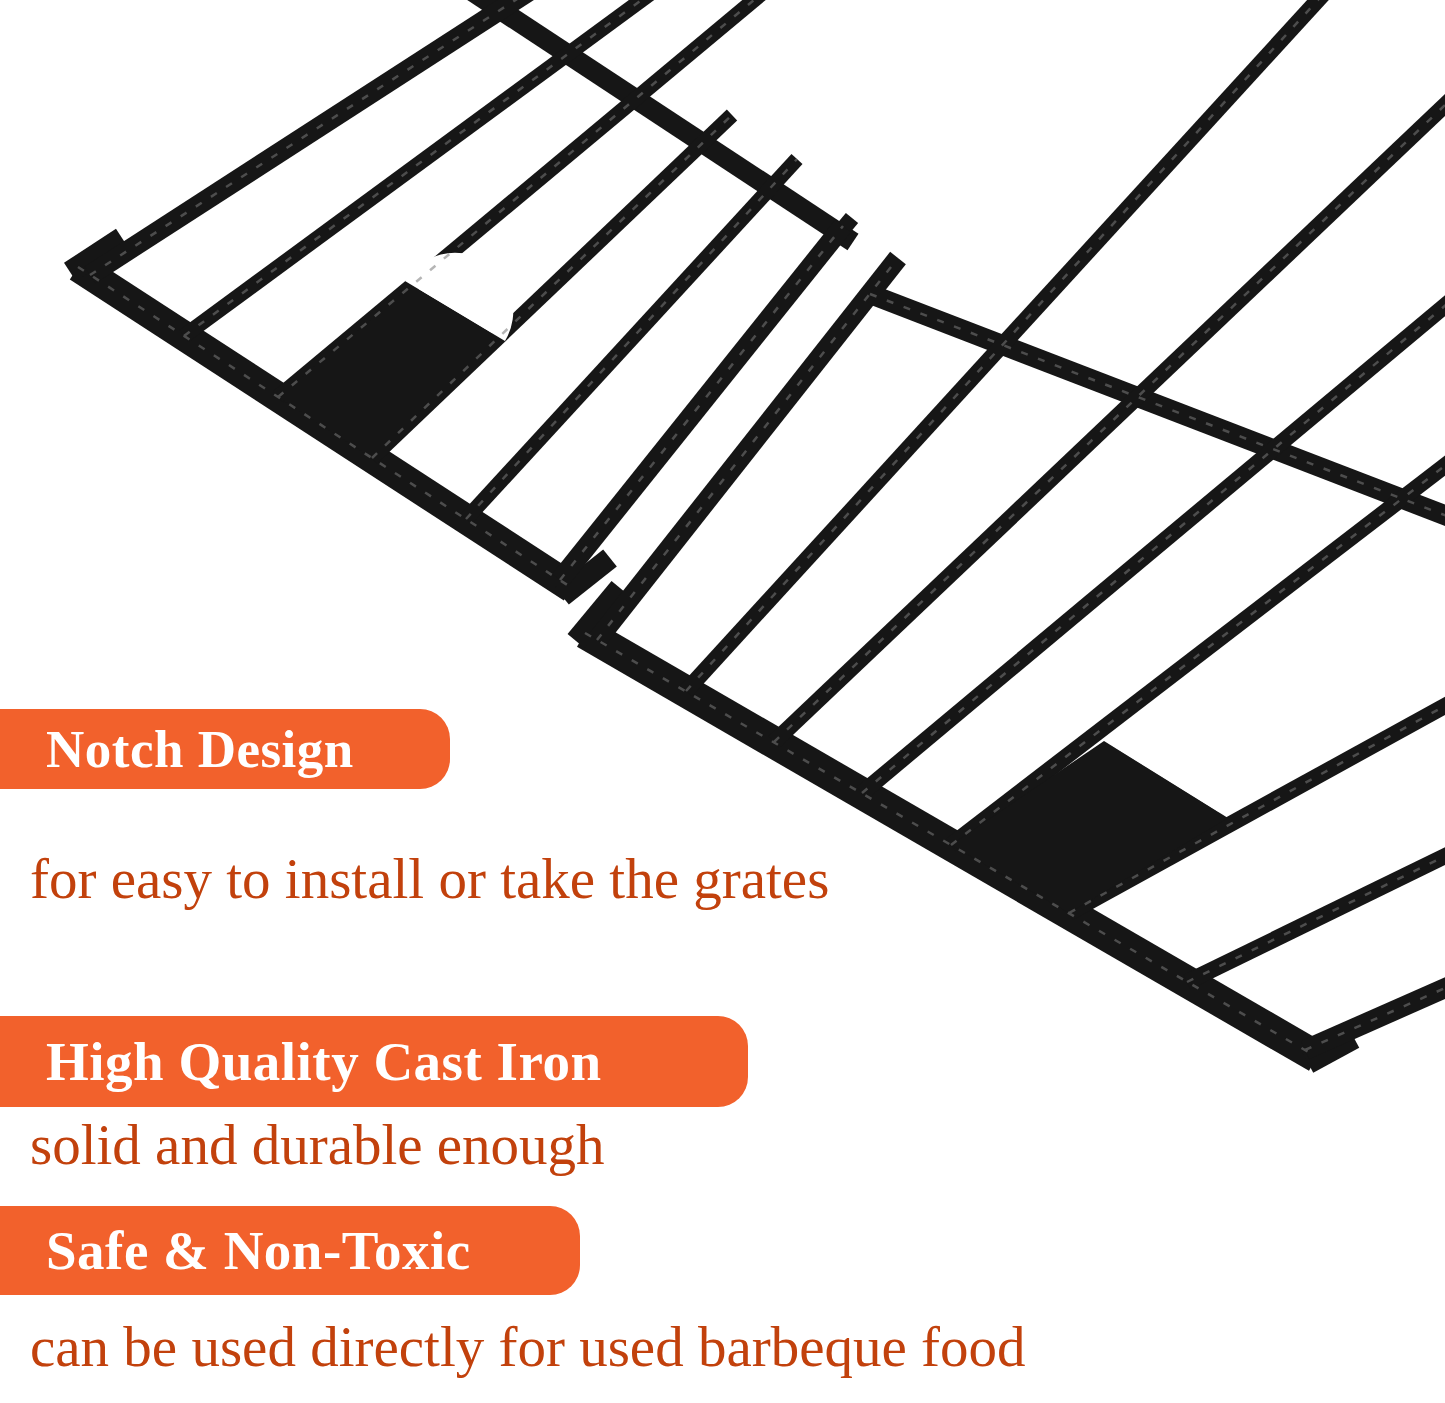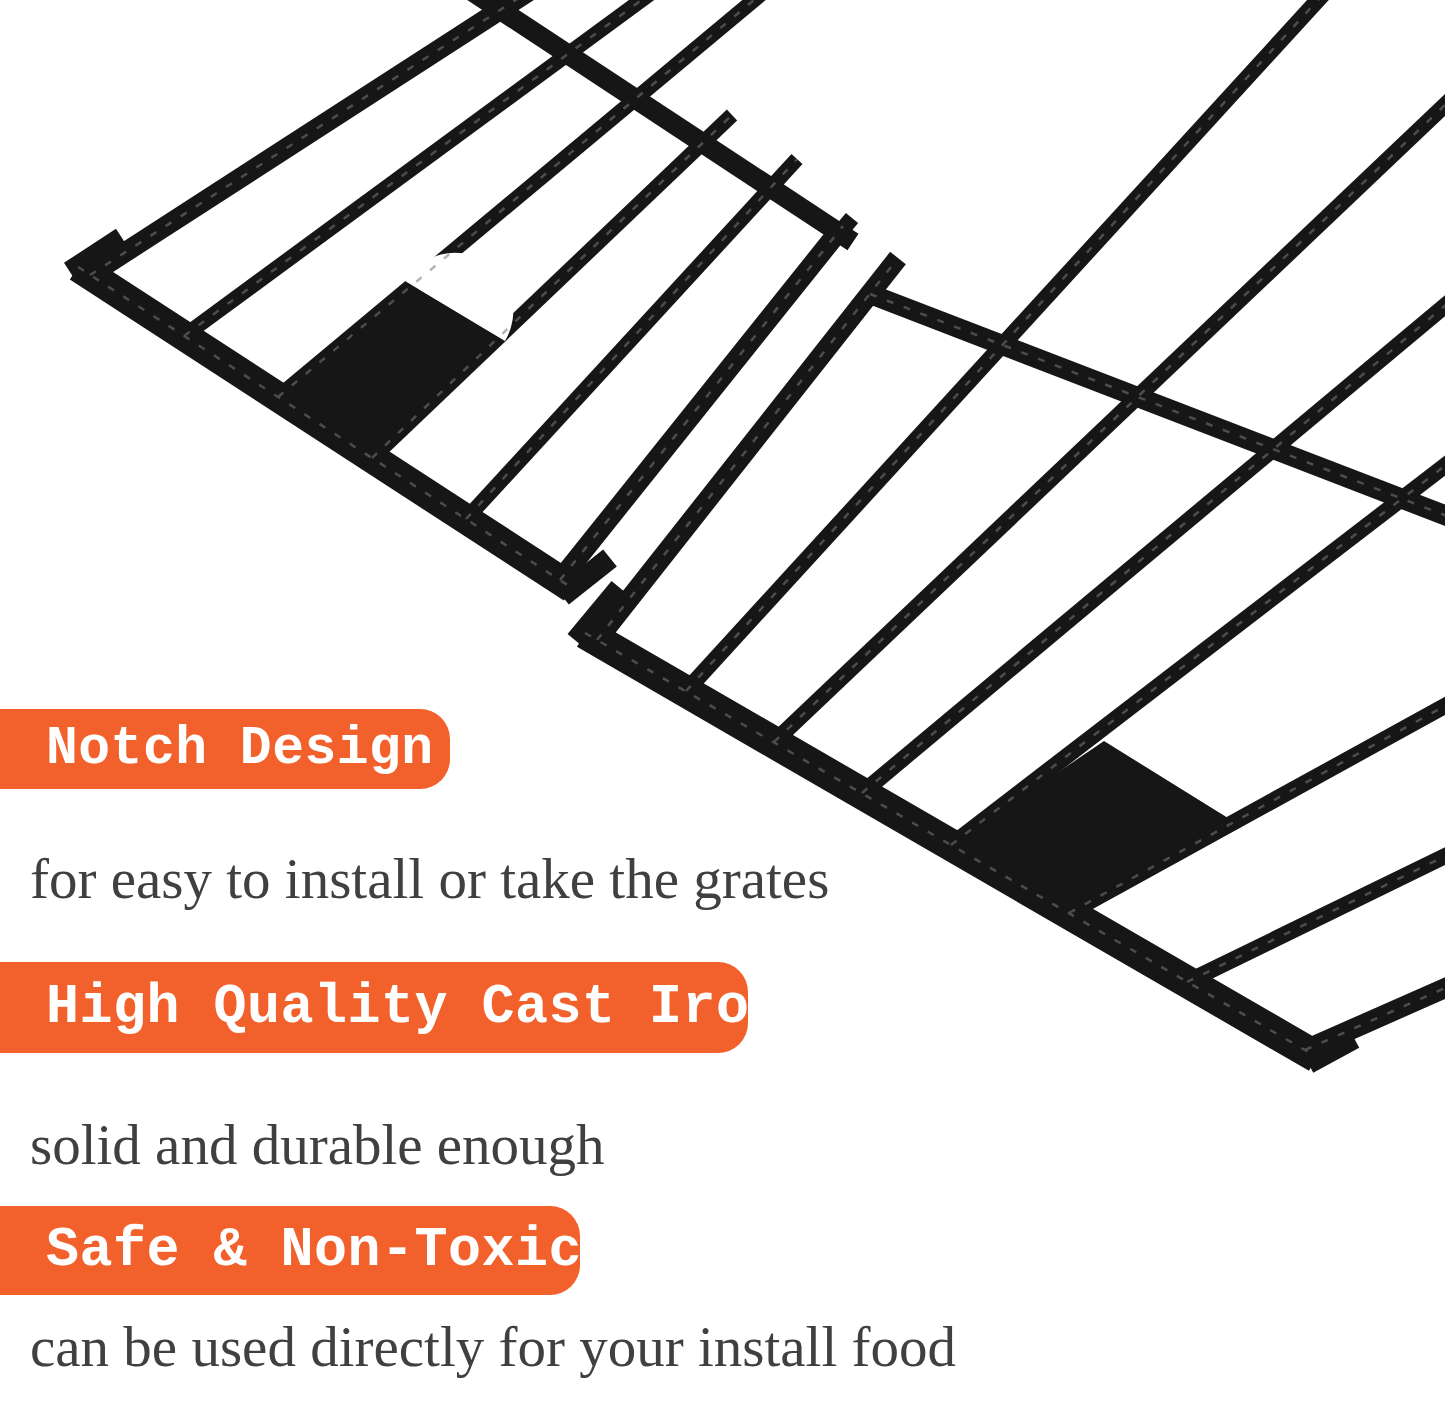--- a/index.html
+++ b/index.html
@@ -4,30 +4,30 @@
 <style>
   html,body { margin:0; padding:0; background:#ffffff; }
   .canvas {
     position:relative; width:1445px; height:1403px;
     background:#ffffff; overflow:hidden;
     font-family:"Liberation Sans", sans-serif;
   }
   .photo-wrap { position:absolute; left:0; top:0; width:1445px; height:1403px; }
   .feature-badge {
     position:absolute; left:0; background:#F2612C; color:#ffffff;
-    font-family:Liberation Mono, monospace; font-weight:bold;
+    font-family:Liberation Serif, serif; font-weight:bold;
     border-radius:0 30px 30px 0;
     display:flex; align-items:center; padding-left:46px; box-sizing:border-box;
     letter-spacing:0.5px; white-space:nowrap;
   }
   .badge-1 { top:709px; width:450px; height:80px; font-size:53px; }
-  .badge-2 { top:962px; width:748px; height:91px; font-size:55px; }
+  .badge-2 { top:1016px; width:748px; height:91px; font-size:55px; }
   .badge-3 { top:1206px; width:580px; height:89px; font-size:55px; }
   .feature-desc {
-    position:absolute; left:30px; color:#404040;
+    position:absolute; left:30px; color:#c2410c;
     font-family:"Liberation Serif", serif; font-size:57px; white-space:nowrap;
   }
   .desc-1 { top:846px; }
   .desc-2 { top:1112px; }
   .desc-3 { top:1314px; }
 </style>
 </head>
 <body>
 
 <div class="canvas">
@@ -112,15 +112,15 @@
   <div class="feature-desc desc-1">for easy to install or take the grates</div>
 
   <div class="feature-badge badge-2">
     <span>High Quality Cast Iron</span>
   </div>
   <div class="feature-desc desc-2">solid and durable enough</div>
 
   <div class="feature-badge badge-3">
     <span>Safe &amp; Non-Toxic</span>
   </div>
-  <div class="feature-desc desc-3">can be used directly for your install food</div>
+  <div class="feature-desc desc-3">can be used directly for used barbeque food</div>
 
 </div>
 
 </body></html>

